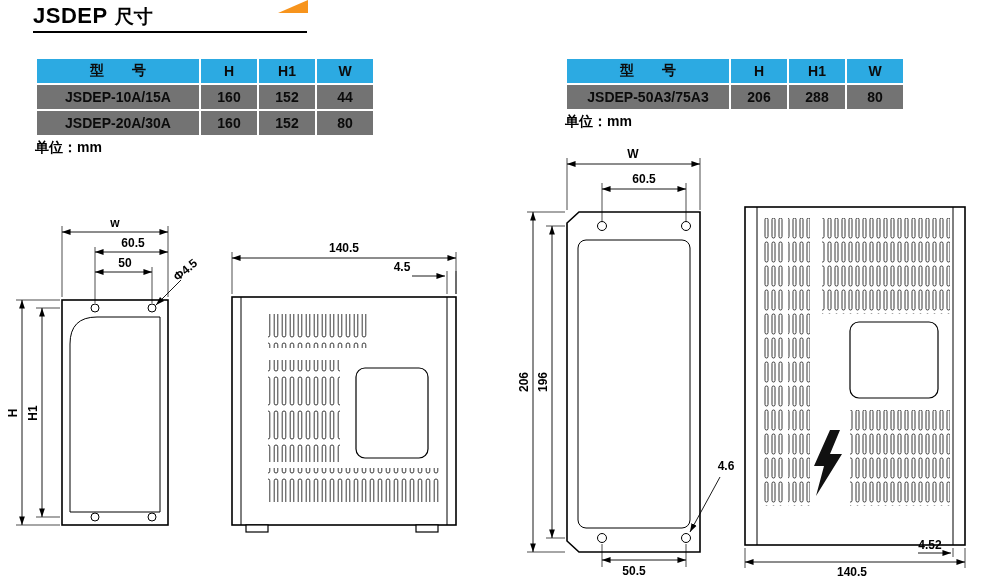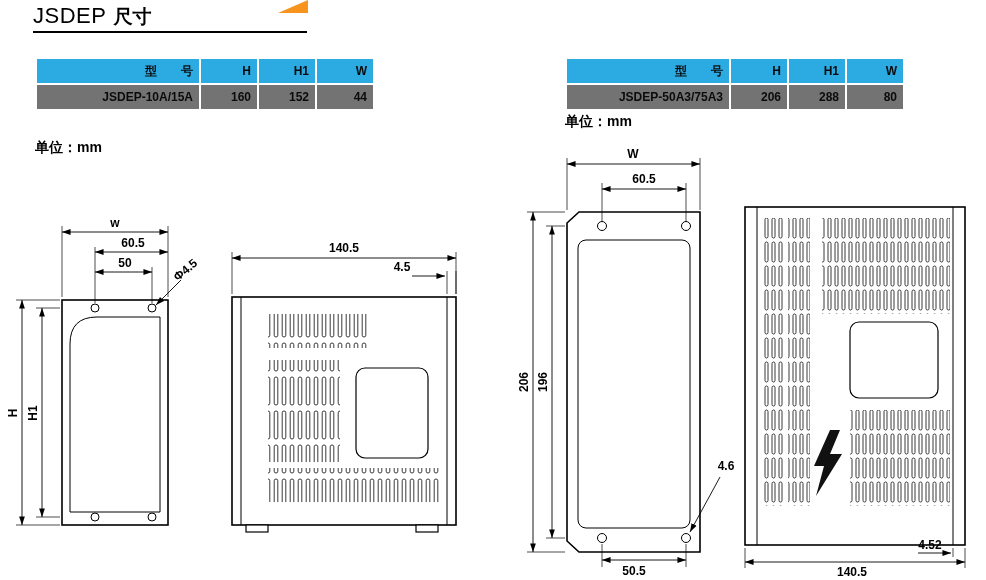--- a/index.html
+++ b/index.html
@@ -1,29 +1,29 @@
 <!DOCTYPE html>
 <html><head>
 <meta charset="utf-8">
 <style>
   html,body{margin:0;padding:0;background:#fff;font-family:"Liberation Sans",sans-serif;}
   .page{position:relative;width:986px;height:580px;background:#fff;overflow:hidden;}
 
   
   .title{position:absolute;left:33px;top:3px;white-space:nowrap;}
-  .title .t1{font-size:22px;font-weight:normal;color:#000;letter-spacing:.5px;}
+  .title .t1{font-size:22px;font-weight:bold;color:#000;letter-spacing:.5px;}
   .title .t2{font-size:19px;font-weight:bold;color:#000;margin-left:7px;}
   .title-rule{position:absolute;left:33px;top:31px;width:274px;height:2px;background:#000;}
   .logo-frag{position:absolute;left:278px;top:0;width:0;height:0;
              border-left:30px solid transparent;border-bottom:13px solid #f7941d;}
 
   
   .dim-table{position:absolute;border-collapse:collapse;}
-  .dim-table th,.dim-table td{border:2px solid #fff;height:22px;text-align:right;
-      font-size:12px;padding:1px 6px;color:#0b0b0b;}
+  .dim-table th,.dim-table td{border:2px solid #fff;height:22px;text-align:center;
+      font-size:14px;padding:1px 6px;color:#0b0b0b;}
   .dim-table th{background:#2caae2;font-weight:bold;}
   .dim-table td{background:#737373;font-weight:bold;}
   .c-model{width:150px;}
   .c-num{width:44px;}
   #tbl-left{left:35px;top:57px;}
   #tbl-right{left:565px;top:57px;}
   .unit{position:absolute;font-size:14px;font-weight:bold;color:#000;}
   #unit-left{left:35px;top:139px;width:322px;}
   #unit-right{left:565px;top:113px;width:316px;}
 
@@ -59,20 +59,26 @@
         <th class="c-num">W</th>
       </tr>
     </thead>
     <tbody>
       <tr>
         <td>JSDEP-10A/15A</td>
         <td>160</td>
         <td>152</td>
         <td>44</td>
       </tr>
+      <tr>
+        <td>JSDEP-20A/30A</td>
+        <td>160</td>
+        <td>152</td>
+        <td>80</td>
+      </tr>
     </tbody>
   </table>
   <div class="unit" id="unit-left">单位：mm</div>
 
   <table class="dim-table" id="tbl-right">
     <thead>
       <tr>
         <th class="c-model">型　　号</th>
         <th class="c-num">H</th>
         <th class="c-num">H1</th>

